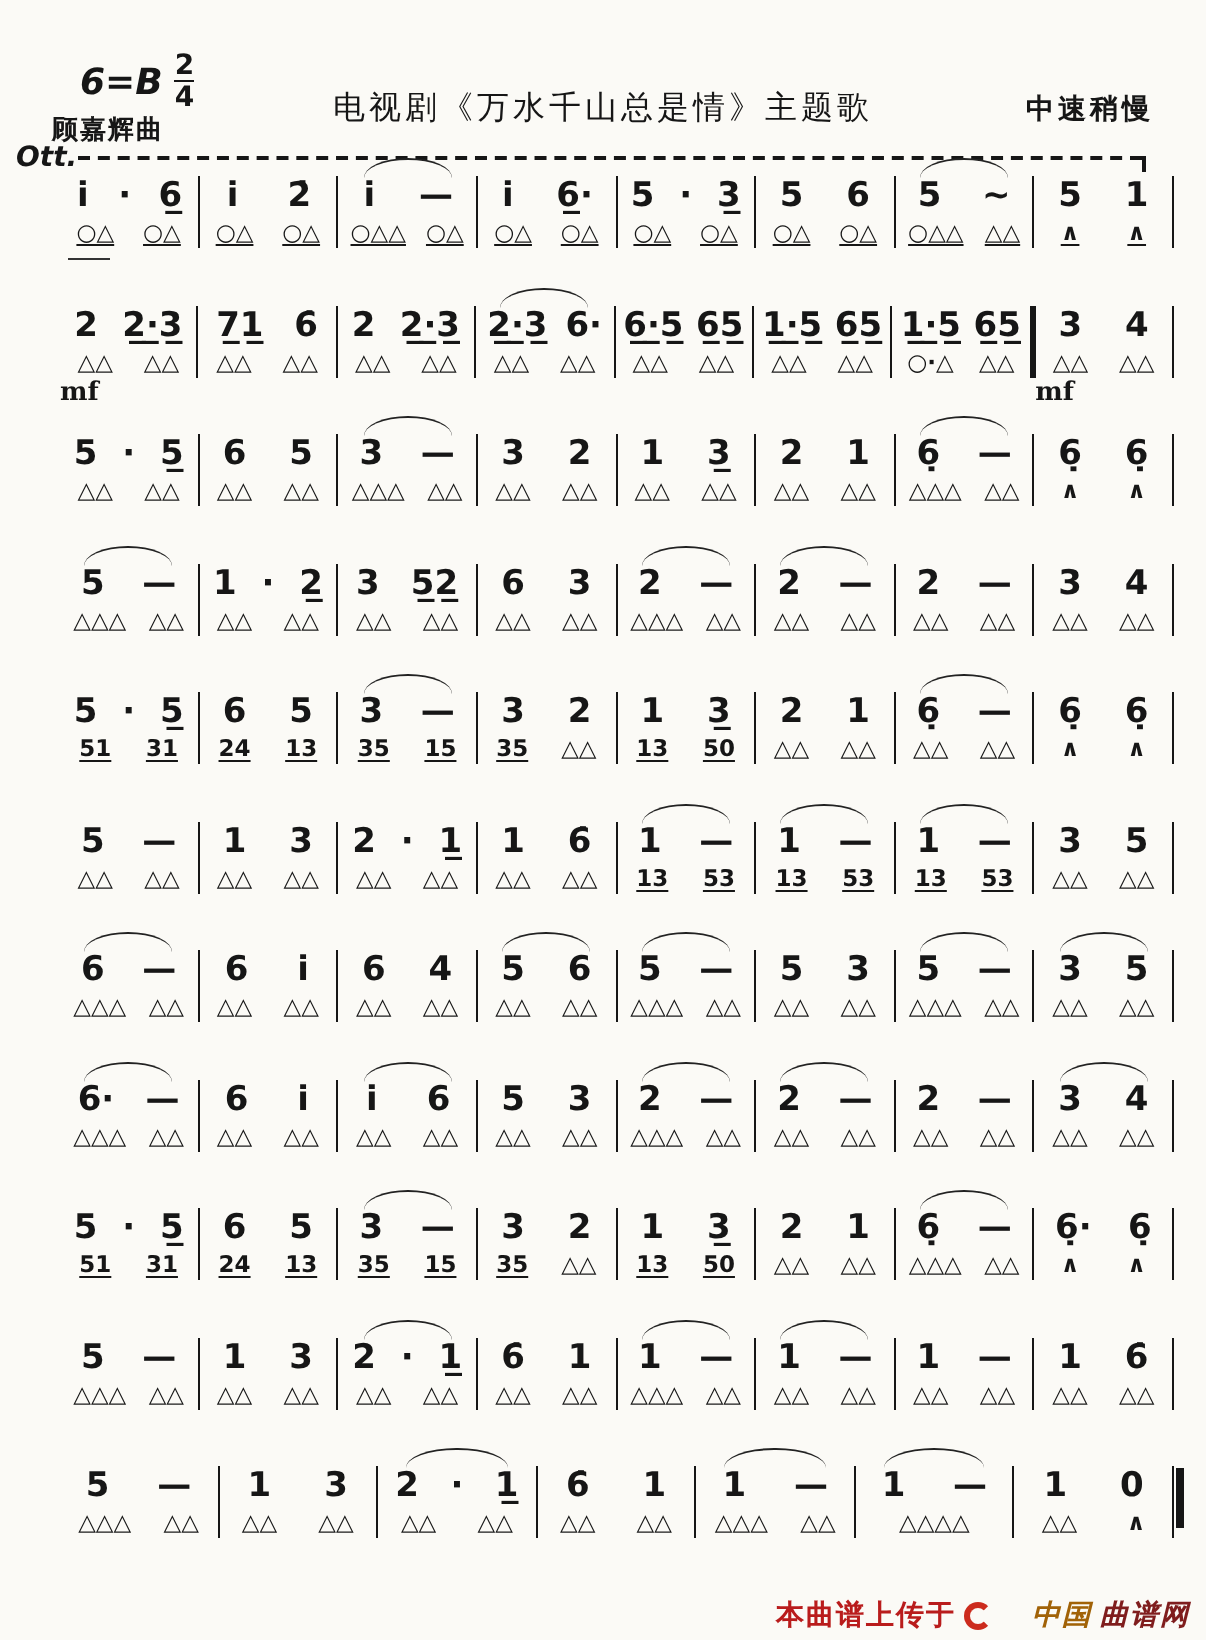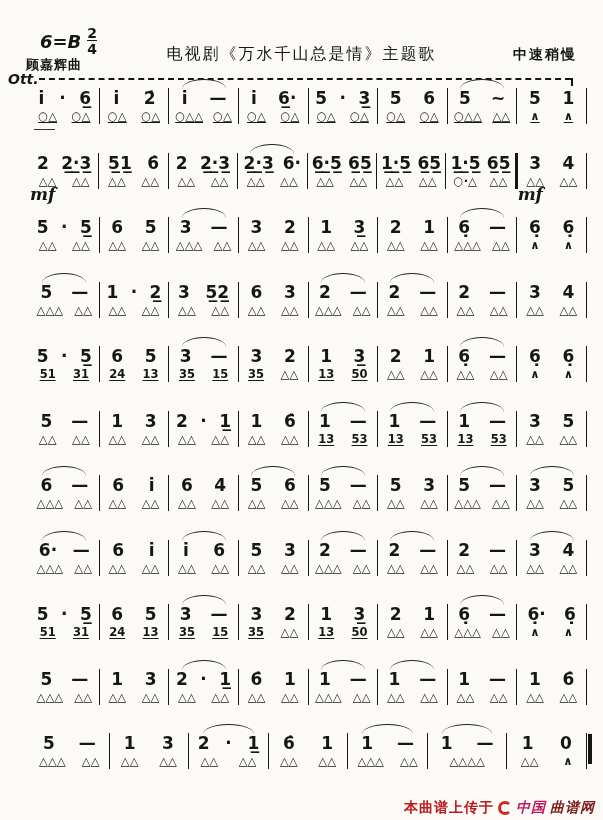--- a/index.html
+++ b/index.html
@@ -33,31 +33,31 @@
   .measure.final{ border-right:1.7px solid #161616;}
   .measure.final::after{ content:''; position:absolute; right:-6px; top:1px; height:30px; width:3.6px; background:#161616;}
   .notes{ display:flex; justify-content:space-around; align-items:flex-end;
     font-weight:bold; font-size:17px; height:21px; line-height:21px; white-space:pre;}
   .notes .tok{ min-width:8px; text-align:center;}
   .marks{ display:flex; justify-content:space-around; font-size:11.5px; height:15px;
     line-height:15px; font-weight:bold; letter-spacing:0px; white-space:pre;}
   .marks .mtok.u{ text-decoration:underline; text-underline-offset:2px;}
   .tie{ position:absolute; top:-9px; left:18%; width:64%; height:9px;
     border-top:1.8px solid #222; border-radius:50% 50% 0 0 / 100% 100% 0 0;}
-  .below{ position:absolute; left:0px; bottom:-15px; font-style:italic; font-weight:bold;
-    font-size:17px; font-family:"DejaVu Serif","Liberation Serif",serif;}
+  .below{ position:absolute; left:0px; bottom:-15px; font-weight:bold;
+    font-size:13px; font-family:"DejaVu Serif","Liberation Serif",serif;}
   .startline{ position:absolute; left:6%; bottom:-6px; width:30%; border-top:1.6px solid #333;}
 
   
   #watermark{ position:absolute; right:6px; bottom:2px; display:flex; align-items:center;
     gap:4px; font-size:14px; background:rgba(251,250,246,.6); padding:1px 2px;}
   #wm-text{ font-weight:bold; color:#b91c1c; letter-spacing:1px;}
   #wm-logo{ width:14px; height:14px; border:3.2px solid #cc2b1d; border-right-color:transparent;
     border-radius:50%; box-sizing:border-box; display:inline-block;}
-  #wm-site-bold{ font-weight:bold; font-style:italic; color:#be185d; letter-spacing:1px;}
+  #wm-site-bold{ font-weight:bold; font-style:italic; color:#a16207; letter-spacing:1px;margin-left:16px;}
   #wm-site-red{ font-weight:bold; font-style:italic; color:#7f1d1d; letter-spacing:1px;}
 </style>
 </head>
 <body>
 
 <div id="page">
 
 
   <div id="keyblock">
     <span>6=B</span>
@@ -115,21 +115,21 @@
           <div class="marks"><span class="mtok u">∧</span><span class="mtok u">∧</span></div>
         </div>
       </div>
       <div class="system">
         <div class="measure">
           <div class="notes"><span class="tok">2</span><span class="tok">2̲·̲3̲</span></div>
           <div class="marks"><span class="mtok">△△</span><span class="mtok">△△</span></div>
           <div class="below">mf</div>
         </div>
         <div class="measure">
-          <div class="notes"><span class="tok">5̲1̲</span><span class="tok">6̇</span></div>
+          <div class="notes"><span class="tok">7̲1̲</span><span class="tok">6̇</span></div>
           <div class="marks"><span class="mtok">△△</span><span class="mtok">△△</span></div>
         </div>
         <div class="measure">
           <div class="notes"><span class="tok">2</span><span class="tok">2̲·̲3̲</span></div>
           <div class="marks"><span class="mtok">△△</span><span class="mtok">△△</span></div>
         </div>
         <div class="measure">
           <div class="tie"></div>
           <div class="notes"><span class="tok">2̲·̲3̲</span><span class="tok">6·</span></div>
           <div class="marks"><span class="mtok">△△</span><span class="mtok">△△</span></div>

